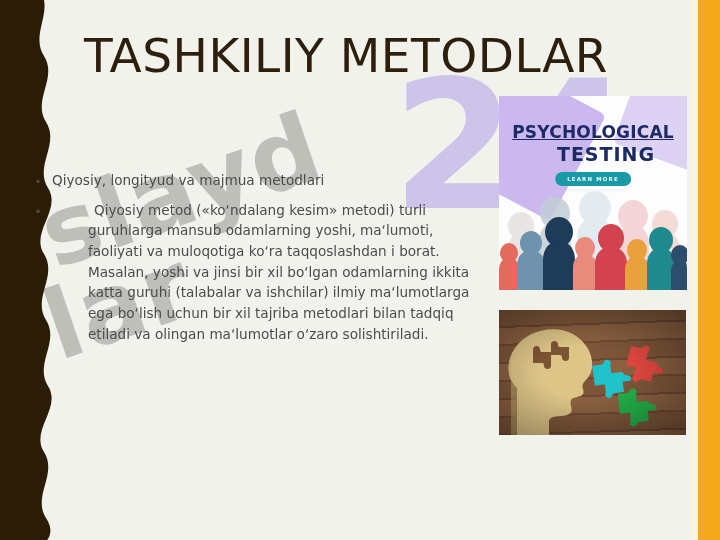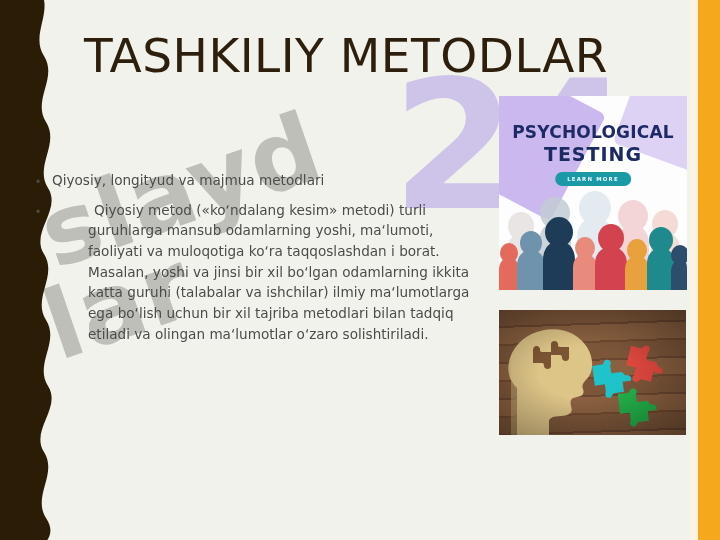--- a/index.html
+++ b/index.html
@@ -164,32 +164,34 @@
     position: absolute;
     top: 26px;
     left: 0;
     width: 100%;
     text-align: center;
     font-family: "DejaVu Sans", sans-serif;
     font-weight: 700;
     font-size: 17px;
     letter-spacing: 0.2px;
     color: #1d2a66;
+    text-decoration: underline;
   }
   .poster-sub {
     position: absolute;
     top: 47px;
     left: 0;
     width: 100%;
     text-align: center;
     font-family: "DejaVu Sans", sans-serif;
     font-weight: 700;
     font-size: 19px;
     letter-spacing: 1px;
     color: #1b2a62;
+    padding-left: 13px;
   }
   .poster-btn {
     position: absolute;
     top: 76px;
     left: 50%;
     transform: translateX(-50%);
     background: #1a9aa6;
     color: #eafcff;
     font-family: "DejaVu Sans", sans-serif;
     font-size: 5.4px;

